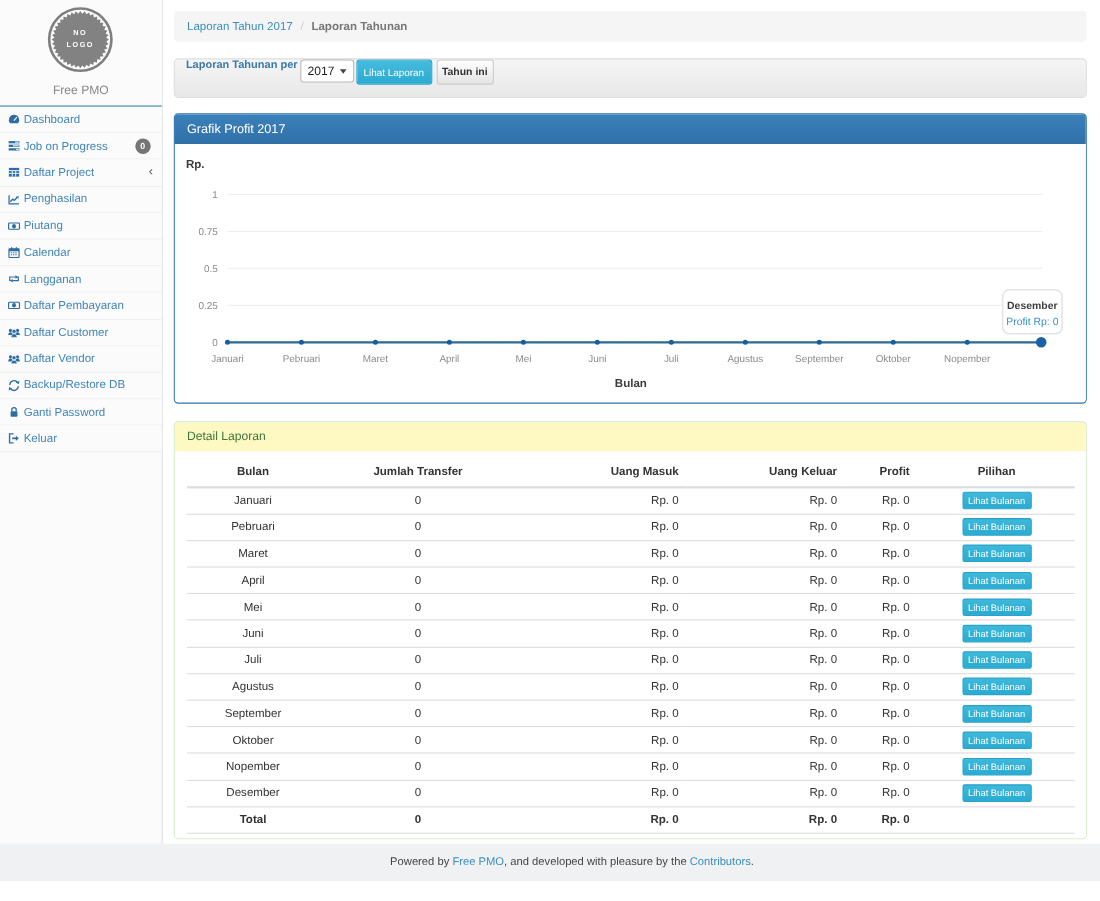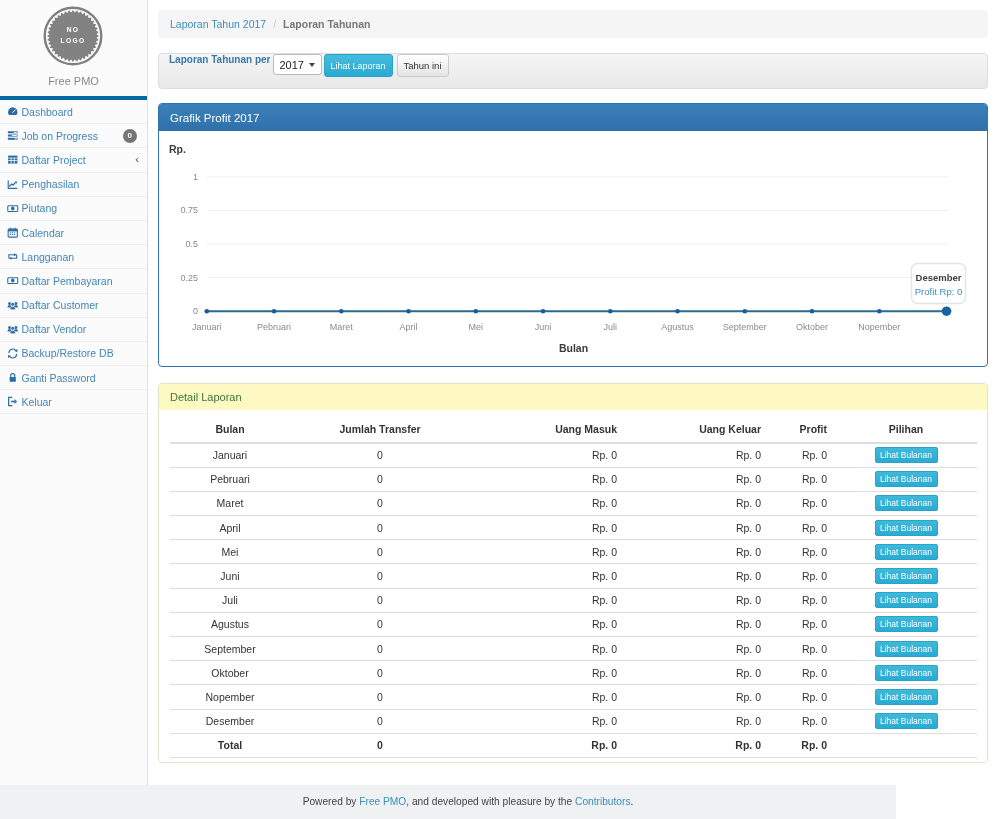--- a/index.html
+++ b/index.html
@@ -5,21 +5,21 @@
 * { margin:0; padding:0; box-sizing:border-box; }
 html,body { width:1000px; height:819px; overflow:hidden; background:#fff;
   font-family:"Liberation Sans", sans-serif; }
 a { text-decoration:none; }
 
 
 #sidebar { position:absolute; left:0; top:0; width:148px; height:785px;
   background:#fbfbfb; border-right:1px solid #e0e0e0; }
 #logoBox { height:96px; text-align:center; background:#fbfbfb; }
 #freepmo { font-size:11px; color:#878787; margin-top:-3.5px; }
-ul.menu { list-style:none; border-top:4px solid #0369a1; }
+ul.menu { list-style:none; border-top:1px solid #0369a1; }
 ul.menu li { height:24.2px; display:flex; align-items:center;
   border-bottom:1px solid #efefef; padding-left:7px; position:relative; background:#fbfbfb;}
 ul.menu li .ic { width:11.5px; height:11px; margin-right:3px; flex:none; }
 ul.menu li a { color:#4286b7; font-size:10.5px; }
 .badge0 { position:absolute; right:10px; top:4.5px; width:14.5px; height:14.5px;
   border-radius:50%; background:#757575; color:#fff; font-size:8px; font-weight:bold;
   text-align:center; line-height:14.5px; }
 .chev { position:absolute; right:8px; top:4.5px; color:#555; font-size:11.5px; }
 
 
@@ -39,21 +39,21 @@
   margin-left:2px; font-size:11px; color:#222; display:flex; align-items:center;
   padding-left:6px; position:relative; }
 .sel .arr { position:absolute; right:6px; top:8px; width:0; height:0;
   border-left:3.5px solid transparent; border-right:3.5px solid transparent;
   border-top:4.5px solid #444; }
 .btn { height:23px; border-radius:3px; font-size:10px; display:inline-flex;
   align-items:center; justify-content:center; }
 #btnLihat { width:69px; margin-left:2px; color:#fff; font-size:9px;
   background:linear-gradient(#45bcdd,#2aabd2); border:1px solid #28a4c9; }
 #btnTahun { width:52px; margin-left:4px; color:#333; font-size:9.5px;
-  background:linear-gradient(#fff,#e4e4e4); border:1px solid #ccc; }
+  background:linear-gradient(#fff,#e4e4e4); border:1px solid #ccc;font-weight:bold; }
 
 #chartPanel { margin-top:14px; border:1px solid #3173ad; height:264px; }
 #chartHead { height:27px; background:linear-gradient(#3b80ba,#3070a9); color:#fff; font-size:11.5px;
   display:flex; align-items:center; padding-left:11px;
   border-radius:3px 3px 0 0; }
 #chartBody { position:relative; height:234px; background:#fff; border-radius:0 0 3px 3px; }
 
 #detailPanel { margin-top:15.5px; border:1px solid #d6e9c6; }
 #detailHead { height:26px; background:#fef9c3; color:#3c763d; font-size:11px;
   display:flex; align-items:center; padding-left:11px; border-radius:3px 3px 0 0; }
@@ -65,21 +65,21 @@
 table.rpt td { padding:5.6px 8px; line-height:12px; border-top:1px solid #ddd; }
 table.rpt tr.first td { border-top:none; }
 table.rpt .c { text-align:center; }
 table.rpt .r { text-align:right; }
 table.rpt tr.total td { font-weight:bold; border-bottom:1px solid #ddd; }
 .btnSm { display:inline-block; width:63px; height:16px; border-radius:2px;
   background:linear-gradient(#3fb9da,#2aabd2); border:1px solid #28a4c9;
   color:#fff; font-size:8.5px; text-align:center; line-height:14px; }
 td.btncell { padding-top:3.6px !important; padding-bottom:3.6px !important; }
 
-#footer { position:absolute; left:0; top:785px; width:896px; height:34px;
+#footer { position:absolute; left:0; top:767px; width:1000px; height:34px;
   background:#eff1f2;padding-left:40px; }
 #footer .inner { margin-left:0; text-align:center; font-size:10.2px;
   color:#444; padding-top:11px; }
 #footer a { color:#3c8dbc; }
 </style>
 </head>
 <body>
 
 <div id="sidebar">
   <div id="logoBox">

